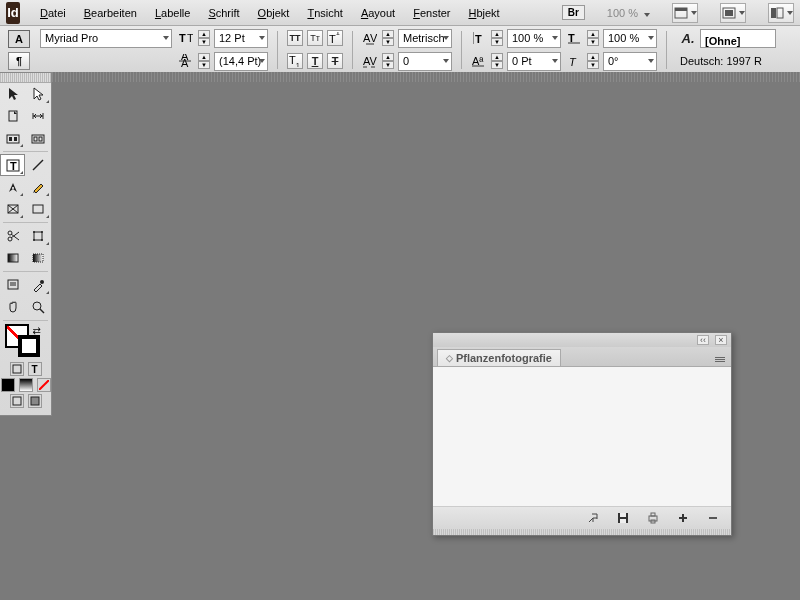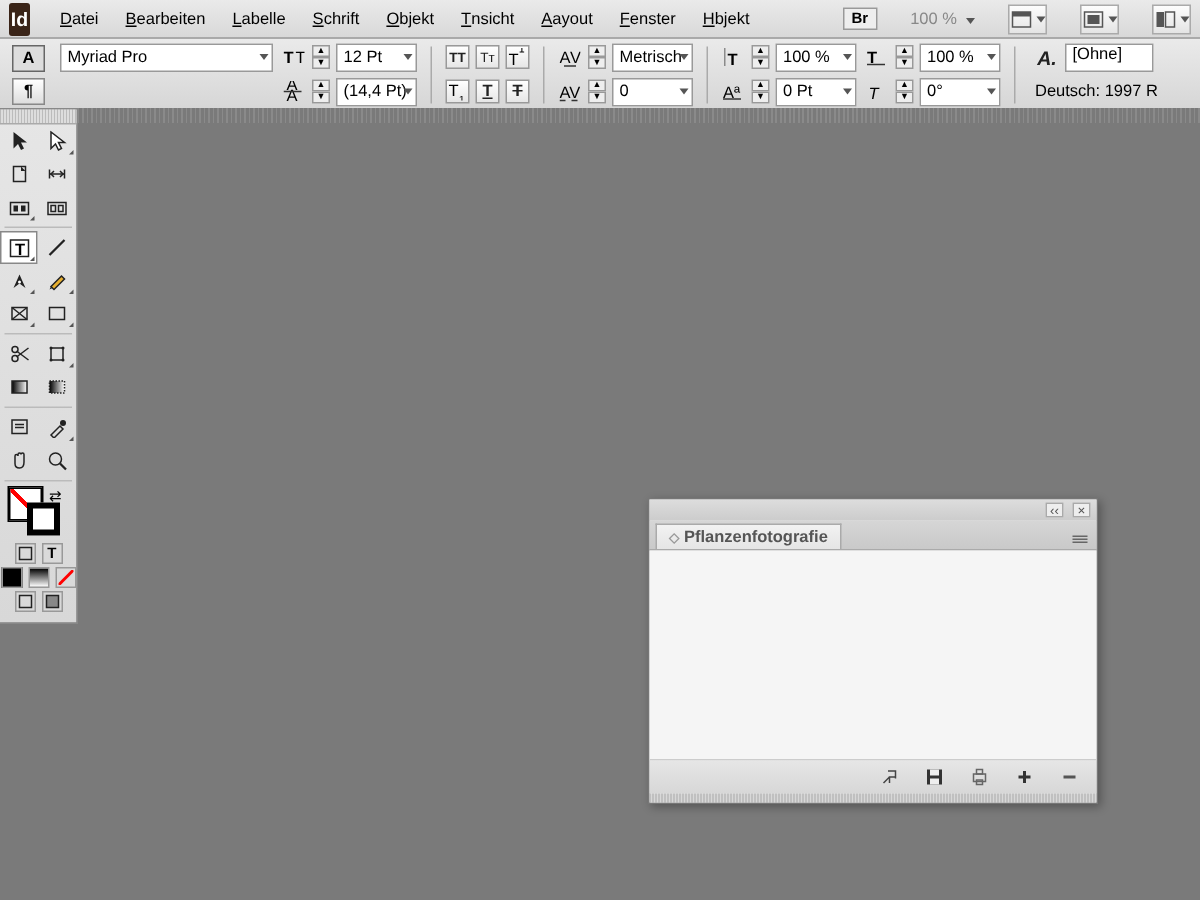--- a/index.html
+++ b/index.html
@@ -19,30 +19,30 @@
 
 
 .controlbar { background: linear-gradient(#eaeaea,#d6d6d6); border-bottom: 1px solid #888; display: flex; padding: 2px 4px; gap: 6px; }
 .cb-col-a { width: 30px; display:flex;flex-direction:column;gap:4px;align-items:center;justify-content:center; }
 .cb-toggle { width:22px;height:18px;border:1px solid #888;background:linear-gradient(#fff,#ddd);display:flex;align-items:center;justify-content:center;font-weight:bold; }
 .cb-toggle.active { background:#ddd;border-color:#666; }
 .cb-stack { display:flex;flex-direction:column;gap:3px; }
 .cb-row { display:flex;align-items:center;gap:4px;height:20px; }
 .combo { height:19px;border:1px solid #999;background:#fff;display:flex;align-items:center;padding:0 4px;position:relative; }
 .combo .arrow { position:absolute;right:2px;top:50%;transform:translateY(-50%);width:0;height:0;border-left:3px solid transparent;border-right:3px solid transparent;border-top:4px solid #555; }
-.combo.w-font { width: 142px; }
+.combo.w-font { width: 132px; }
 .combo.w-num { width: 54px; }
 .combo.w-med { width: 54px; }
 .tinyicon { width:16px;height:16px;display:flex;align-items:center;justify-content:center;border:1px solid transparent;color:#222; }
 .tinyicon.box { border:1px solid #999;background:linear-gradient(#fff,#e6e6e6); }
 .spin { width:12px;display:flex;flex-direction:column; }
 .spin div{height:8px;border:1px solid #999;background:#eee;font-size:6px;line-height:6px;text-align:center;}
 .sep { width:1px;height:38px;background:#aaa;margin:0 3px;align-self:center; }
 .cb-right { display:flex;flex-direction:column;gap:3px;margin-left:4px; }
-.nostyle-box { height:19px;border:1px solid #999;background:#fff;padding:0 4px;display:flex;align-items:flex-start;width:59px; }
+.nostyle-box { height:19px;border:1px solid #999;background:#fff;padding:0 4px;display:flex;align-items:flex-end;width:76px;font-weight:bold; }
 
 
 .toolpanel { position:absolute;left:0;top:72px;width:52px;background:linear-gradient(#e6e6e6,#d8d8d8);border:1px solid #888;border-left:none;padding-bottom:6px; }
 .tool-grip { height:10px;background:repeating-linear-gradient(90deg,#bbb,#bbb 1px,#ddd 1px,#ddd 2px);border-bottom:1px solid #aaa; }
 .tool-grid { display:grid;grid-template-columns:1fr 1fr; }
 .tool { width:25px;height:22px;display:flex;align-items:center;justify-content:center;border:1px solid transparent;position:relative; }
 .tool.active { background:#fff;border:1px solid #888; }
 .tool .t-caret { position:absolute;right:1px;bottom:1px;width:0;height:0;border-left:3px solid transparent;border-bottom:3px solid #555; }
 .tool-divider { grid-column: 1 / span 2; height:1px;background:#bbb;margin:2px 3px; }
 .tool-swatches { grid-column: 1 / span 2;position:relative;height:34px;margin:2px 4px; }

